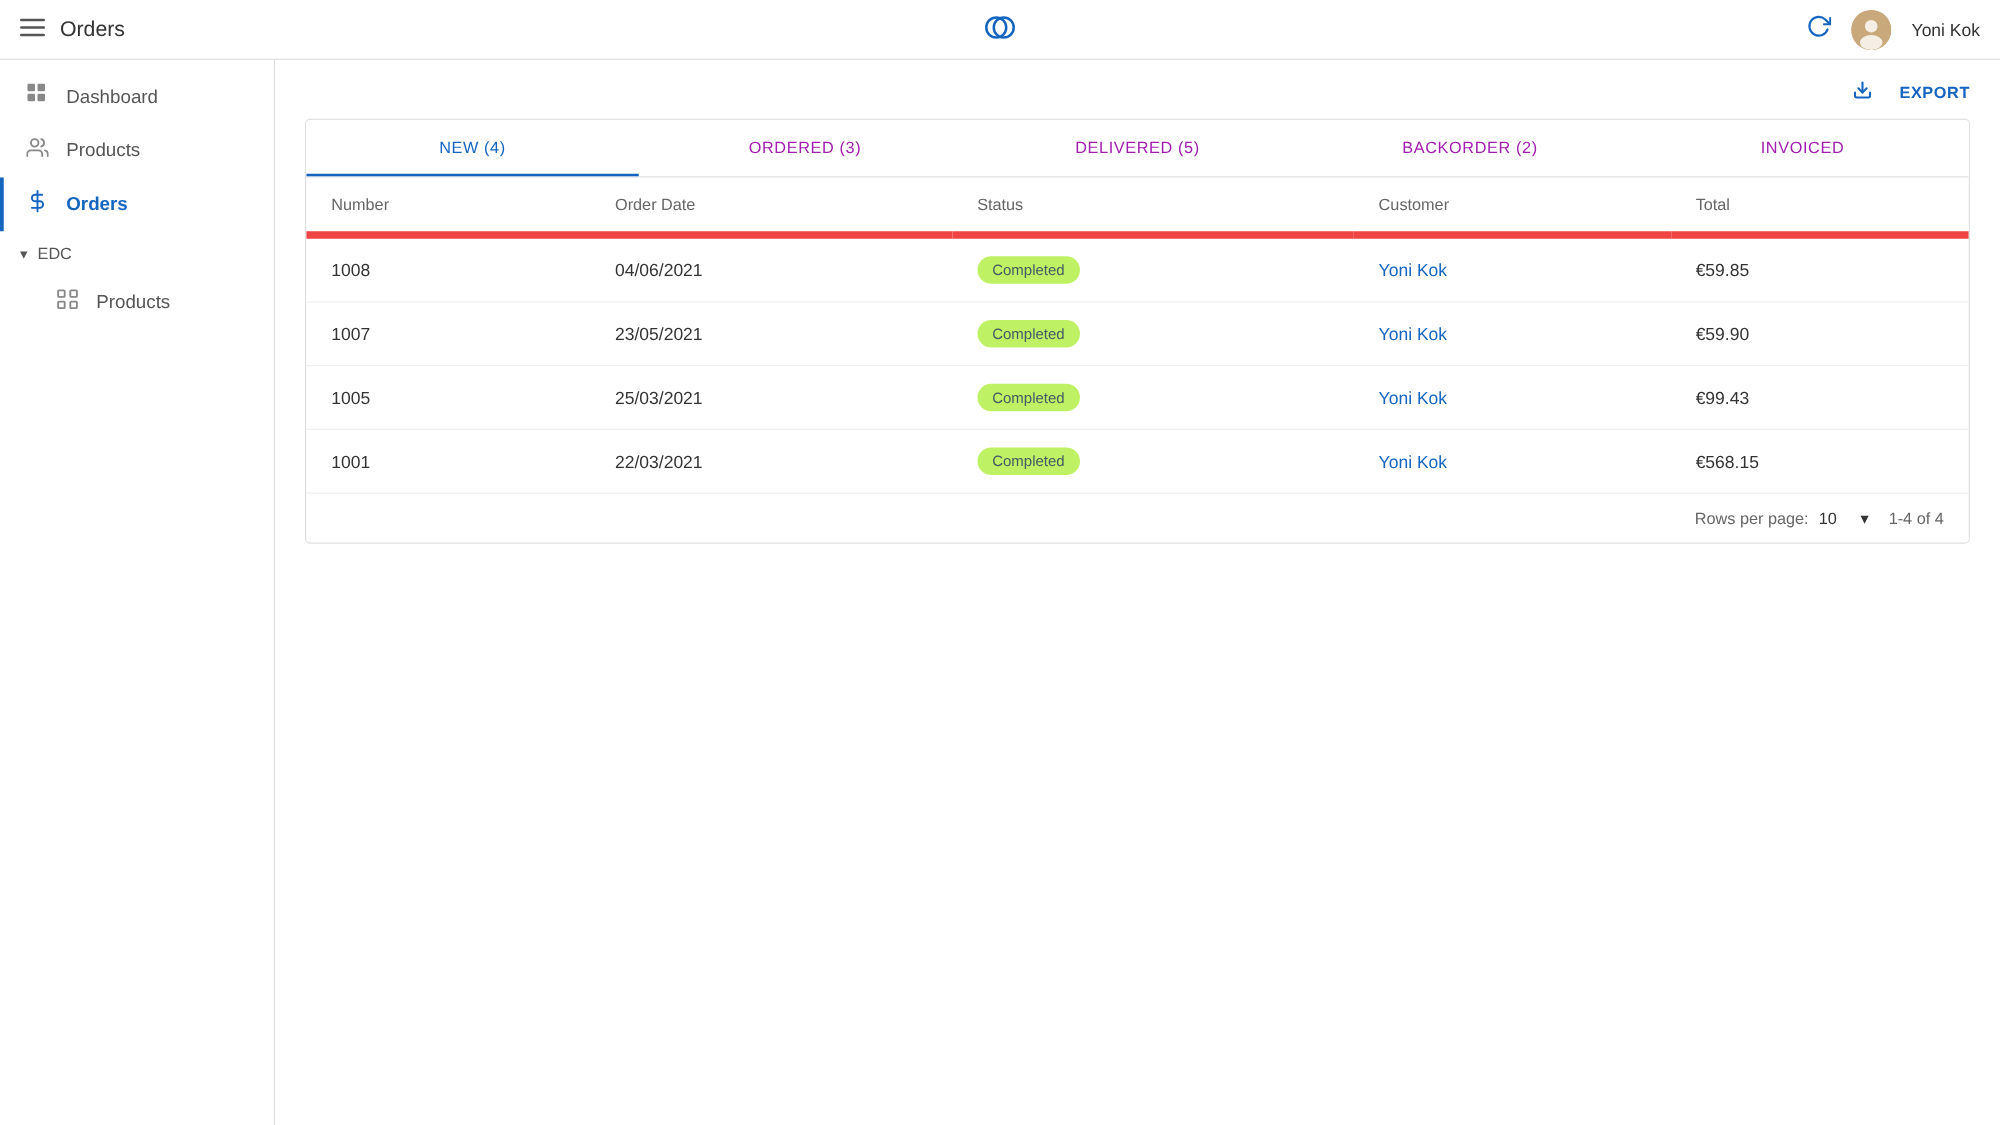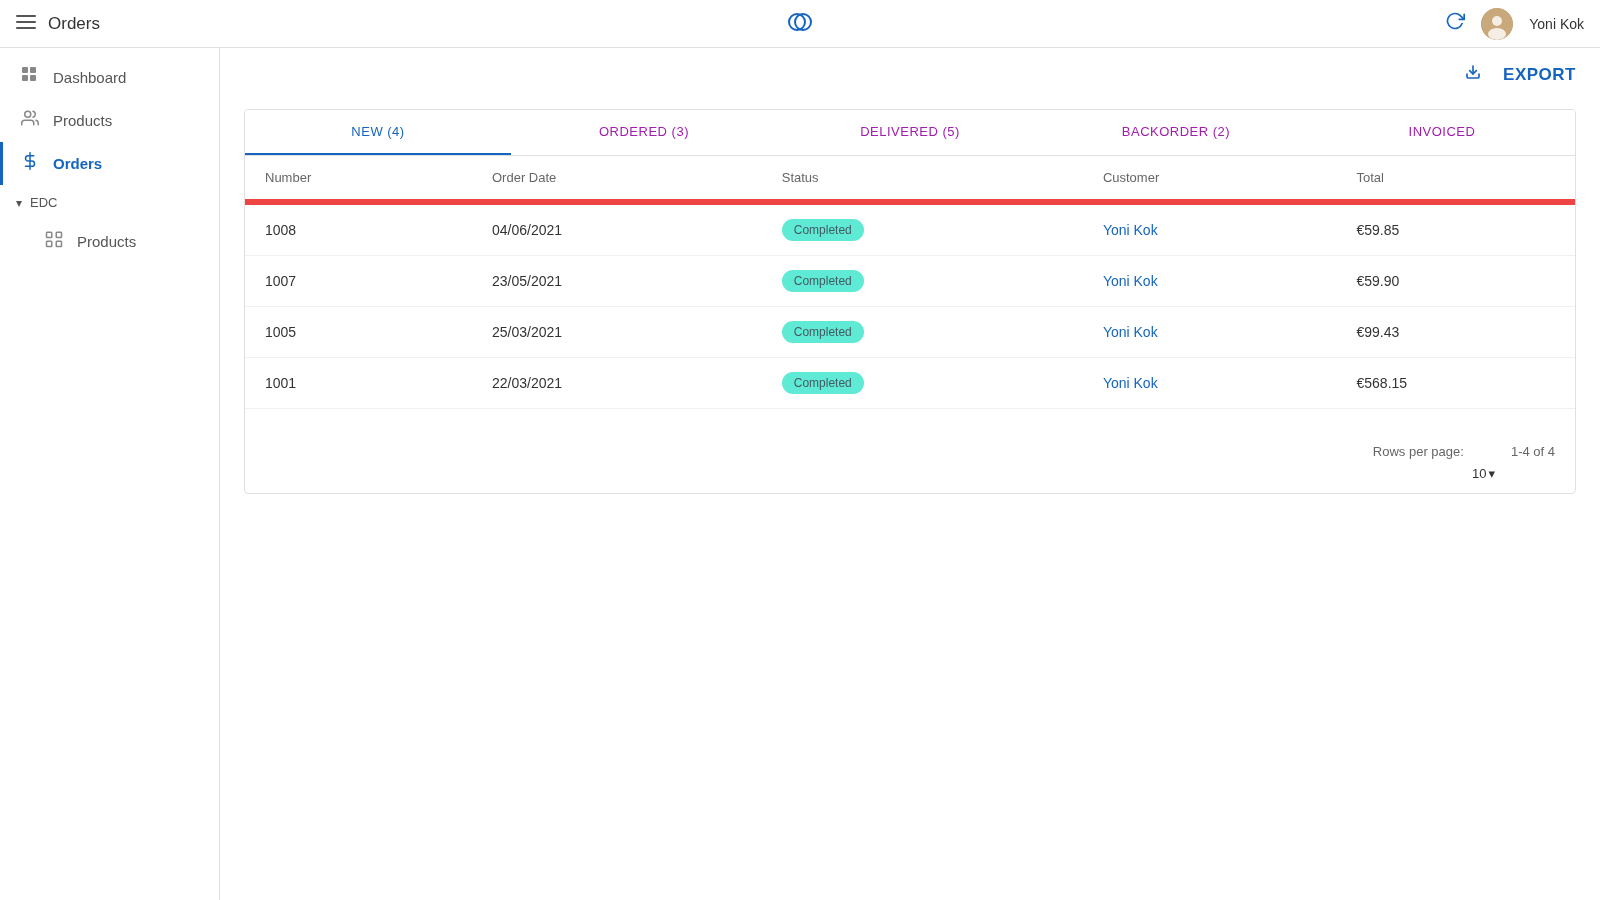--- a/index.html
+++ b/index.html
@@ -80,26 +80,26 @@
     .sidebar-group-label .chevron { font-size: 12px; }
 
     
     .main { flex: 1; padding: 16px 24px; overflow: auto; }
 
     .export-btn {
       display: flex;
       align-items: center;
       gap: 22px;
       color: #1565c0;
-      font-size: 17px;
+      font-size: 13px;
       font-weight: 600;
       cursor: pointer;
       text-transform: uppercase;
       letter-spacing: 0.5px;
-      margin-bottom: 24px;
+      margin-bottom: 12px;
       justify-content: flex-end;
     }
 
     
     .orders-card {
       border: 1px solid #e0e0e0;
       border-radius: 4px;
       overflow: hidden;
     }
 
@@ -140,21 +140,21 @@
     .orders-table td {
       padding: 14px 20px;
       font-size: 14px;
       border-bottom: 1px solid #f0f0f0;
       color: #333;
     }
     .orders-table tr:last-child td { border-bottom: none; }
 
     .status-badge {
       display: inline-block;
-      background: #5eead4;
+      background: #bef264;
       color: #455a64;
       border-radius: 12px;
       padding: 4px 12px;
       font-size: 12px;
       font-weight: 500;
     }
     .customer-link { color: #1565c0; cursor: pointer; }
 
     
     .pagination {
@@ -164,23 +164,22 @@
       padding: 12px 20px;
       gap: 16px;
       font-size: 13px;
       color: #666;
       border-top: 1px solid #f0f0f0;
     }
     .rows-per-page { display: flex; align-items: center; gap: 8px; }
     .rows-select {
       display: flex;
       align-items: center;
-      gap: 2px;
-      cursor: pointer;
-      margin-top: 45px;
+      gap: 19px;
+      cursor: pointer;
     }
     .rows-select span { font-weight: 500; color: #333; }
 
     
     .logo-svg { width: 32px; height: 32px; }
   </style>
 </head>
 <body>
 
 <div class="topbar">

